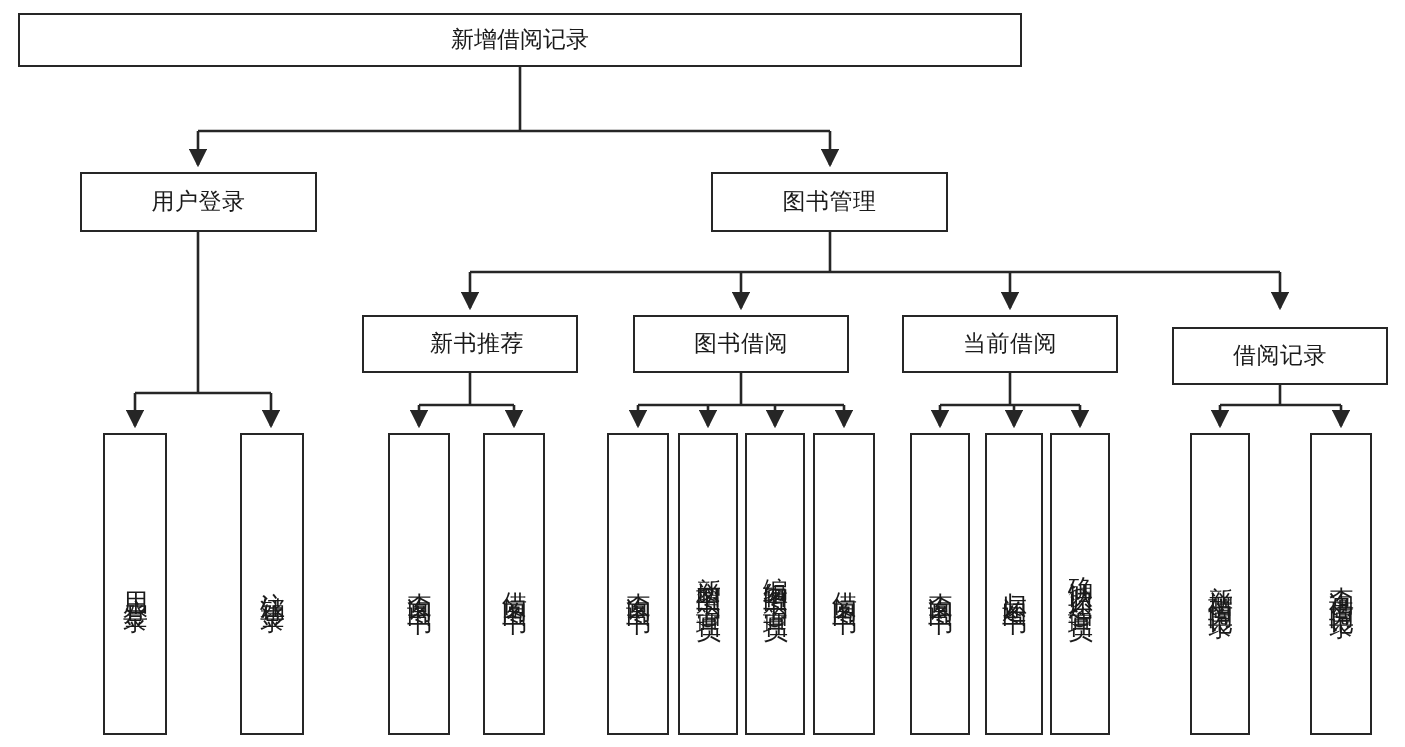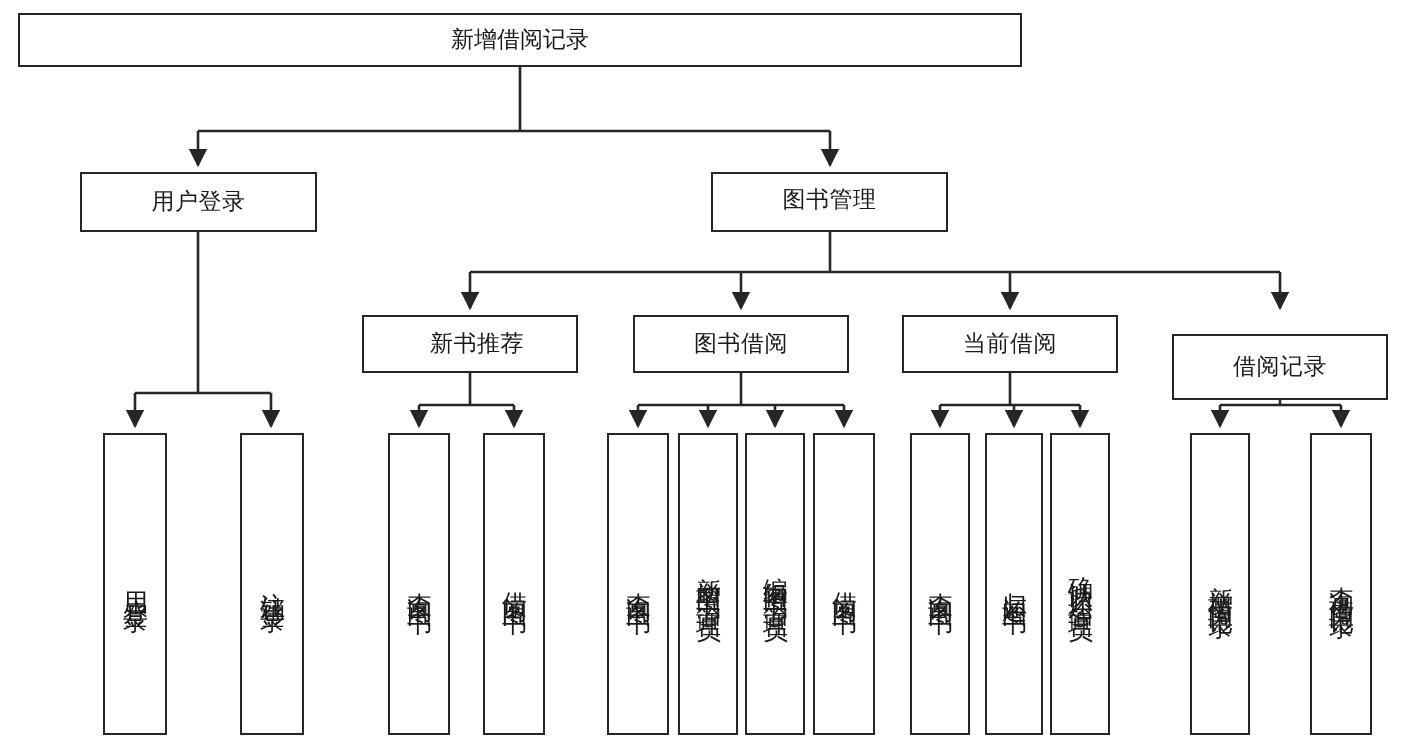--- a/index.html
+++ b/index.html
@@ -122,34 +122,34 @@
     </g>
   </svg>
 
   <div class="node root" style="left:18px; top:13px; width:1004px; height:54px;">
     <span>新增借阅记录</span>
   </div>
 
   <div class="node h" style="left:80px; top:172px; width:237px; height:60px;">
     <span>用户登录</span>
   </div>
-  <div class="node h" style="left:711px; top:172px; width:237px; height:60px;font-family:Liberation Mono, monospace;">
+  <div class="node h" style="left:711px; top:172px; width:237px; height:60px;">
     <span>图书管理</span>
   </div>
 
   <div class="node h" style="left:362px; top:315px; width:216px; height:58px;padding-left:14px;">
     <span>新书推荐</span>
   </div>
   <div class="node h" style="left:633px; top:315px; width:216px; height:58px;text-align:center;">
     <span>图书借阅</span>
   </div>
   <div class="node h" style="left:902px; top:315px; width:216px; height:58px;align-items:center;">
     <span>当前借阅</span>
   </div>
-  <div class="node h" style="left:1172px; top:334px; width:216px; height:66px;">
+  <div class="node h" style="left:1172px; top:327px; width:216px; height:58px;">
     <span>借阅记录</span>
   </div>
 
   <div class="node v" style="left:103px; top:433px; width:64px; height:302px;">
     <span class="vtext">用户登录</span>
   </div>
   <div class="node v" style="left:240px; top:433px; width:64px; height:302px;">
     <span class="vtext">注销登录</span>
   </div>
 

